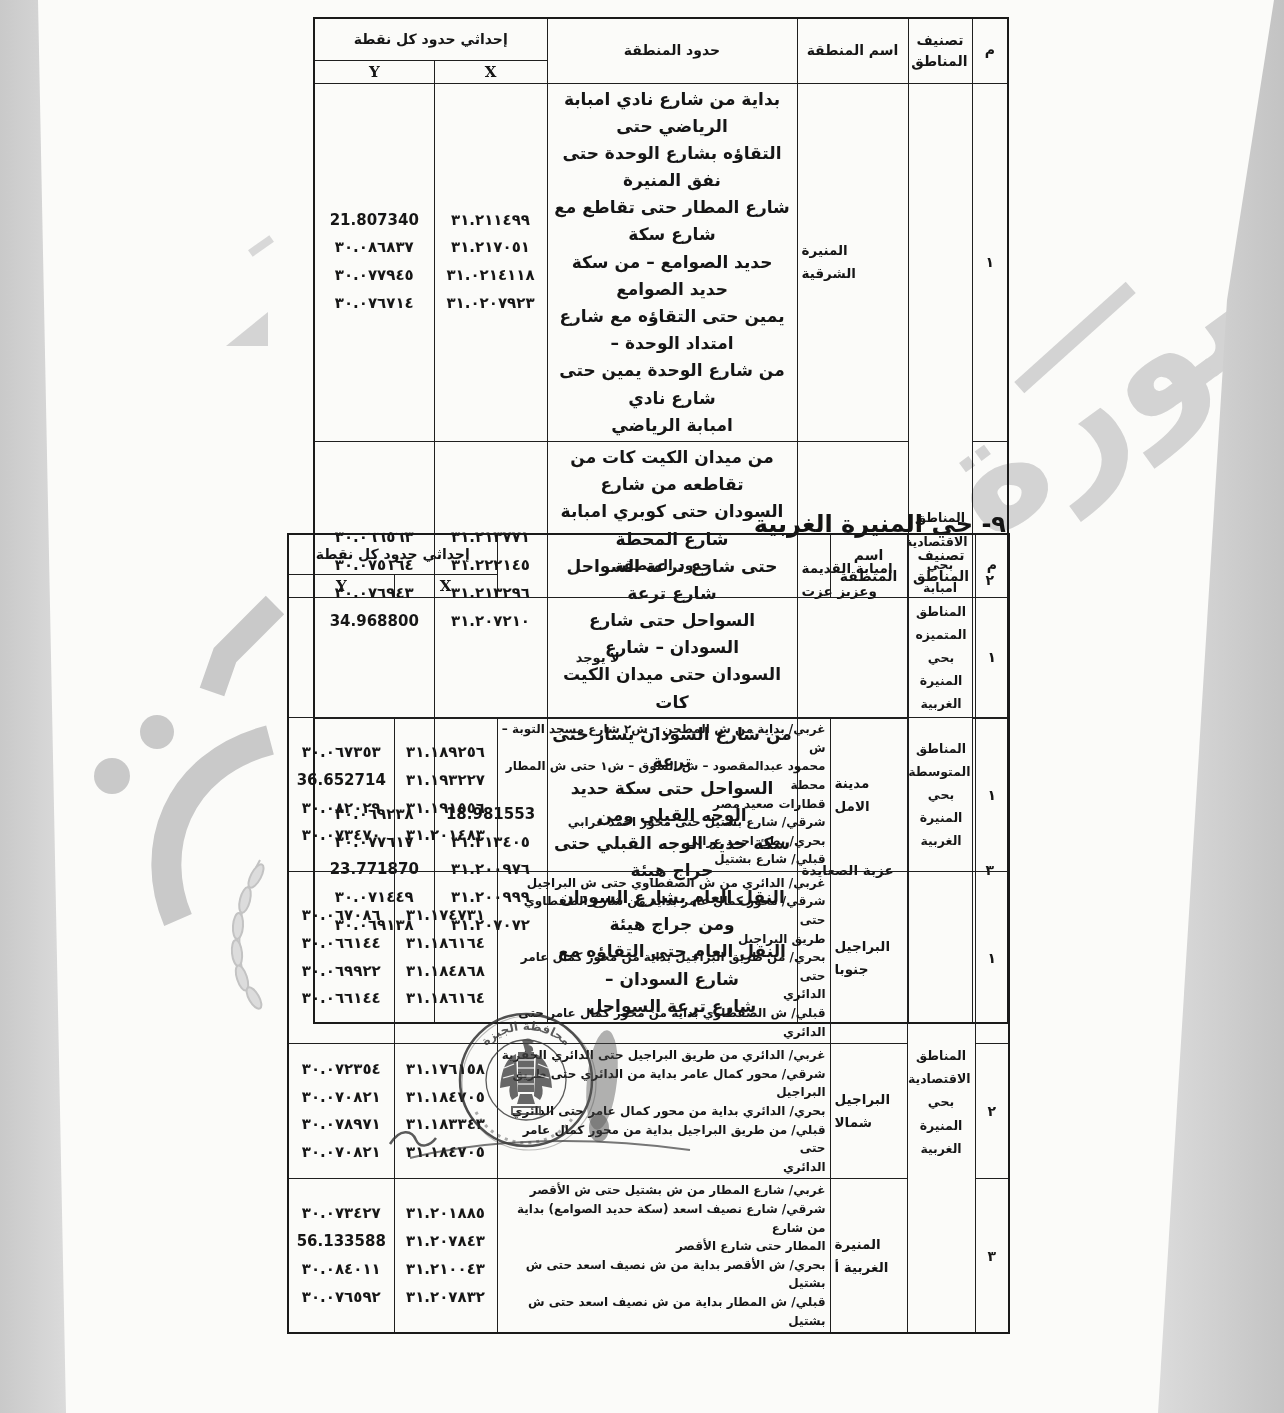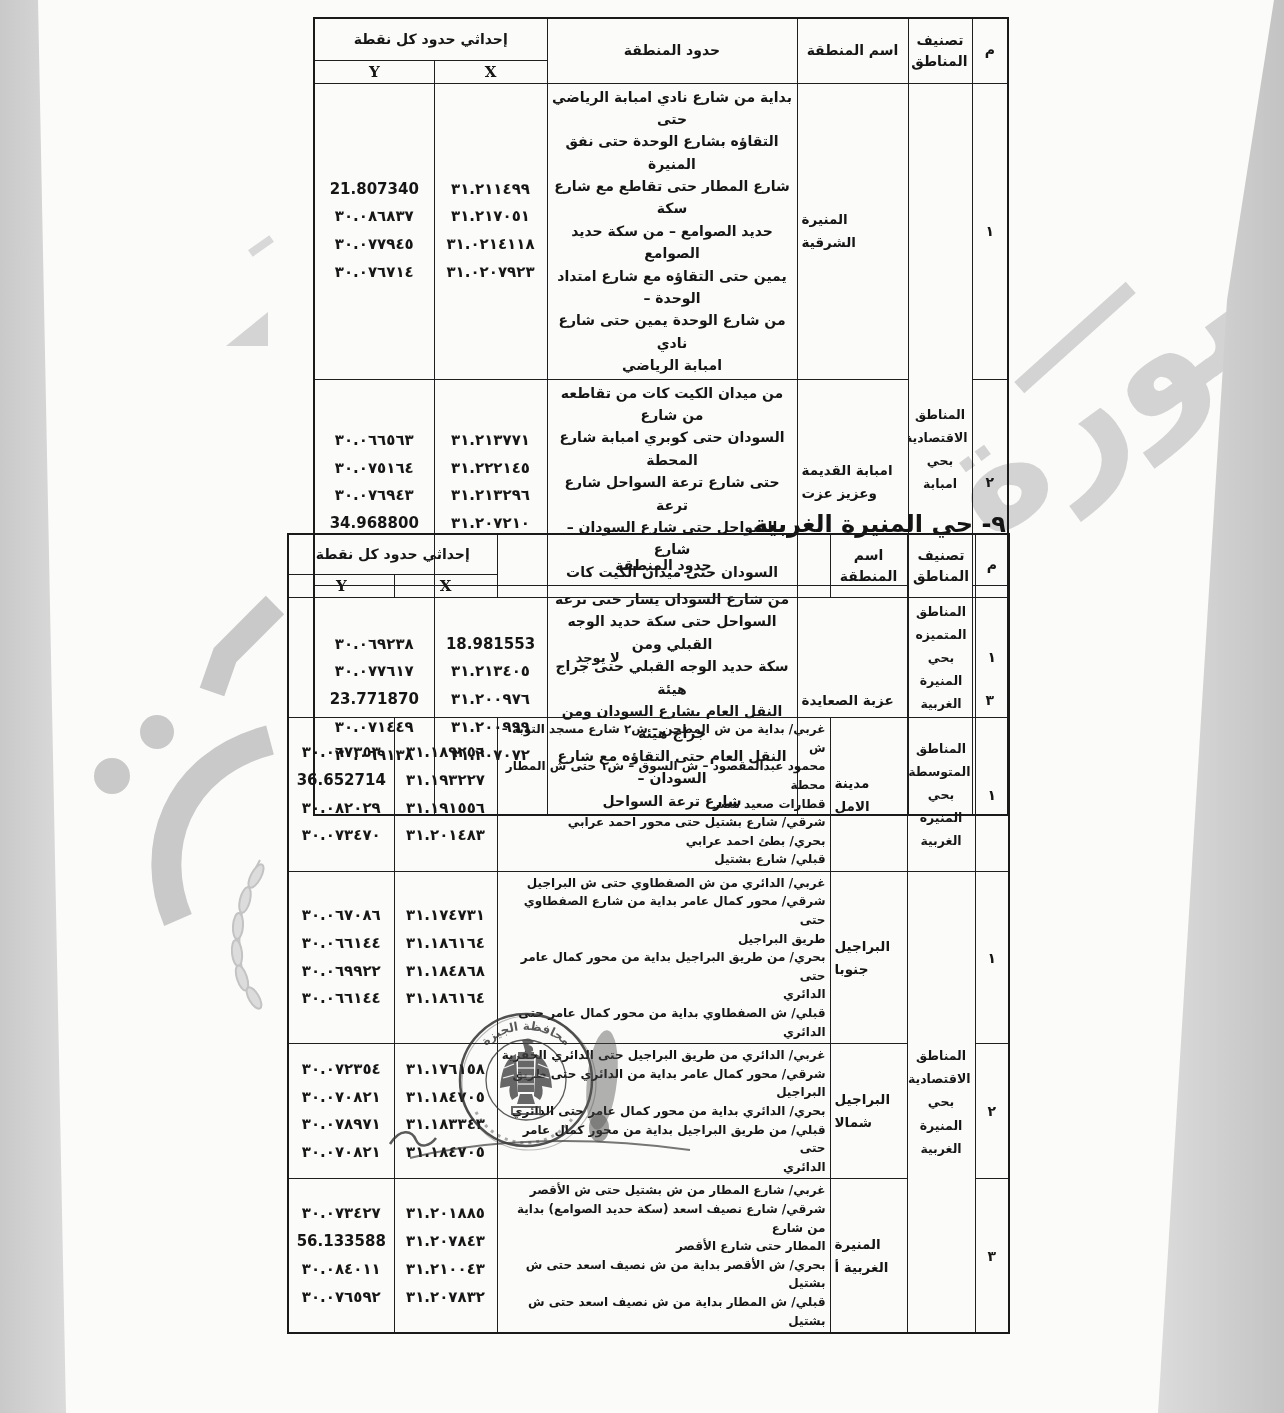--- a/index.html
+++ b/index.html
@@ -37,21 +37,21 @@
   table.doc td{
     border:1.6px solid #1f1f1f;vertical-align:middle;padding:2px 4px;
     font-weight:700;color:#161616;overflow:hidden;
   }
   table.doc{border:2.2px solid #1a1a1a;}
   .h1{font-size:14px;text-align:center;white-space:pre-line;line-height:1.5;}
   .hxy{font-family:"DejaVu Serif",serif;font-size:15px;font-weight:bold;text-align:center;}
   .num{font-size:14px;text-align:center;}
   .cls{font-size:12.5px;text-align:center;white-space:pre-line;line-height:1.85;padding:2px 1px;}
   .aname{font-size:13.5px;text-align:left;white-space:pre-line;line-height:1.7;}
-  .bounds1{font-size:14px;text-align:center;white-space:pre-line;line-height:1.6;}
+  .bounds1{font-size:17px;text-align:center;white-space:pre-line;line-height:1.6;}
   .bounds2{font-size:12px;text-align:right;white-space:pre-line;line-height:1.55;padding-right:7px;}
   .coord{font-size:15px;text-align:center;white-space:pre-line;line-height:1.85;letter-spacing:.4px;}
   .none-cell{font-size:13px;text-align:center;}
   #t1{left:313px;top:17px;width:694px;}
   #t2{left:287px;top:533px;width:721px;}
   
   .section-heading{
     position:absolute;top:510px;right:278px;z-index:2;
     font-size:24px;font-weight:bold;color:#141414;
   }

